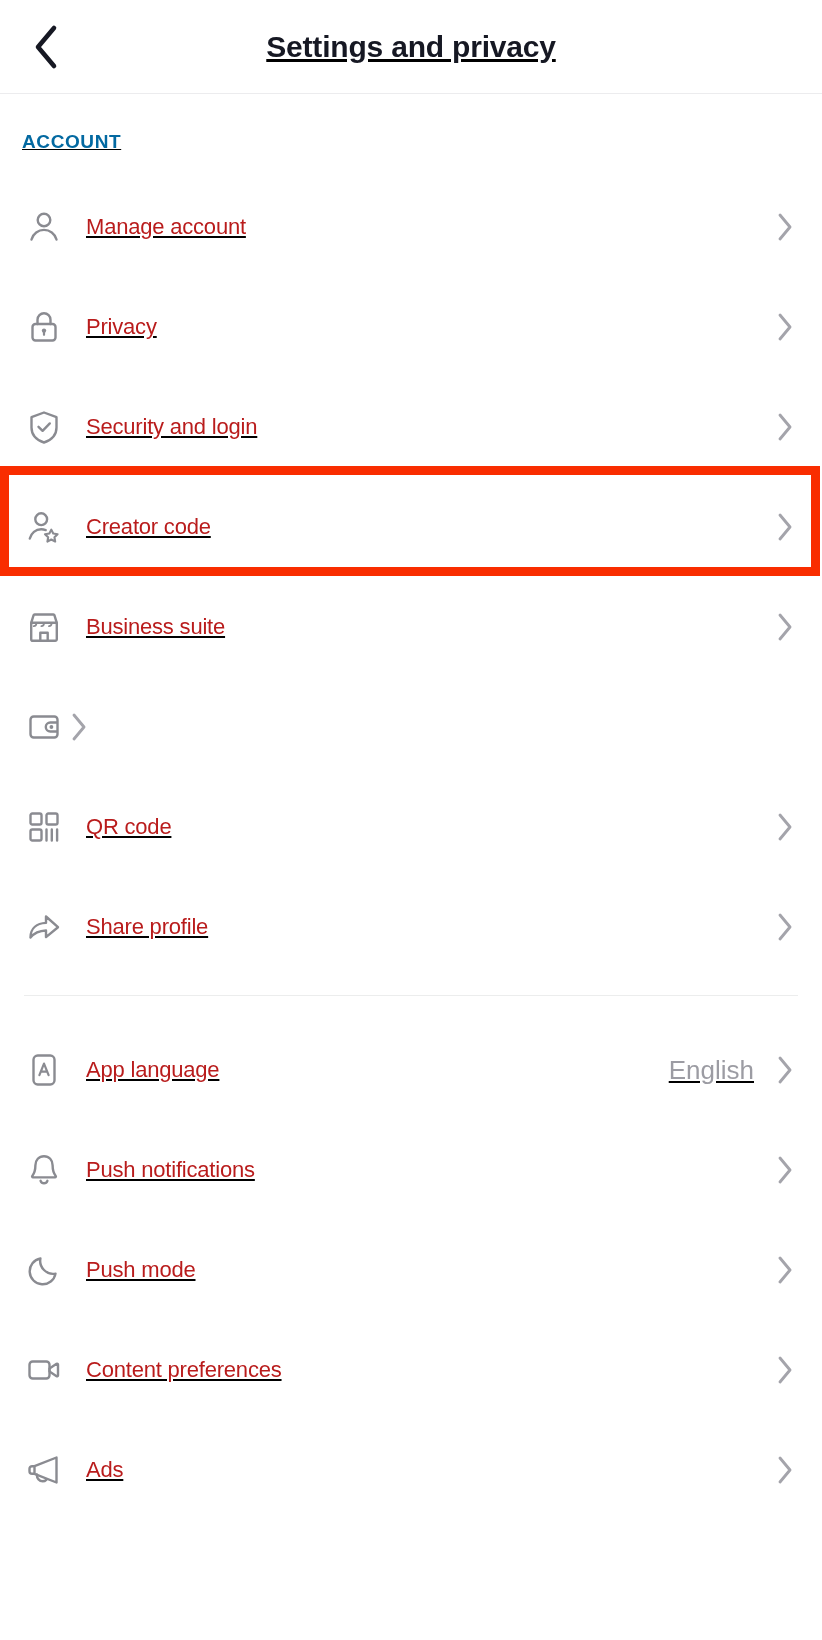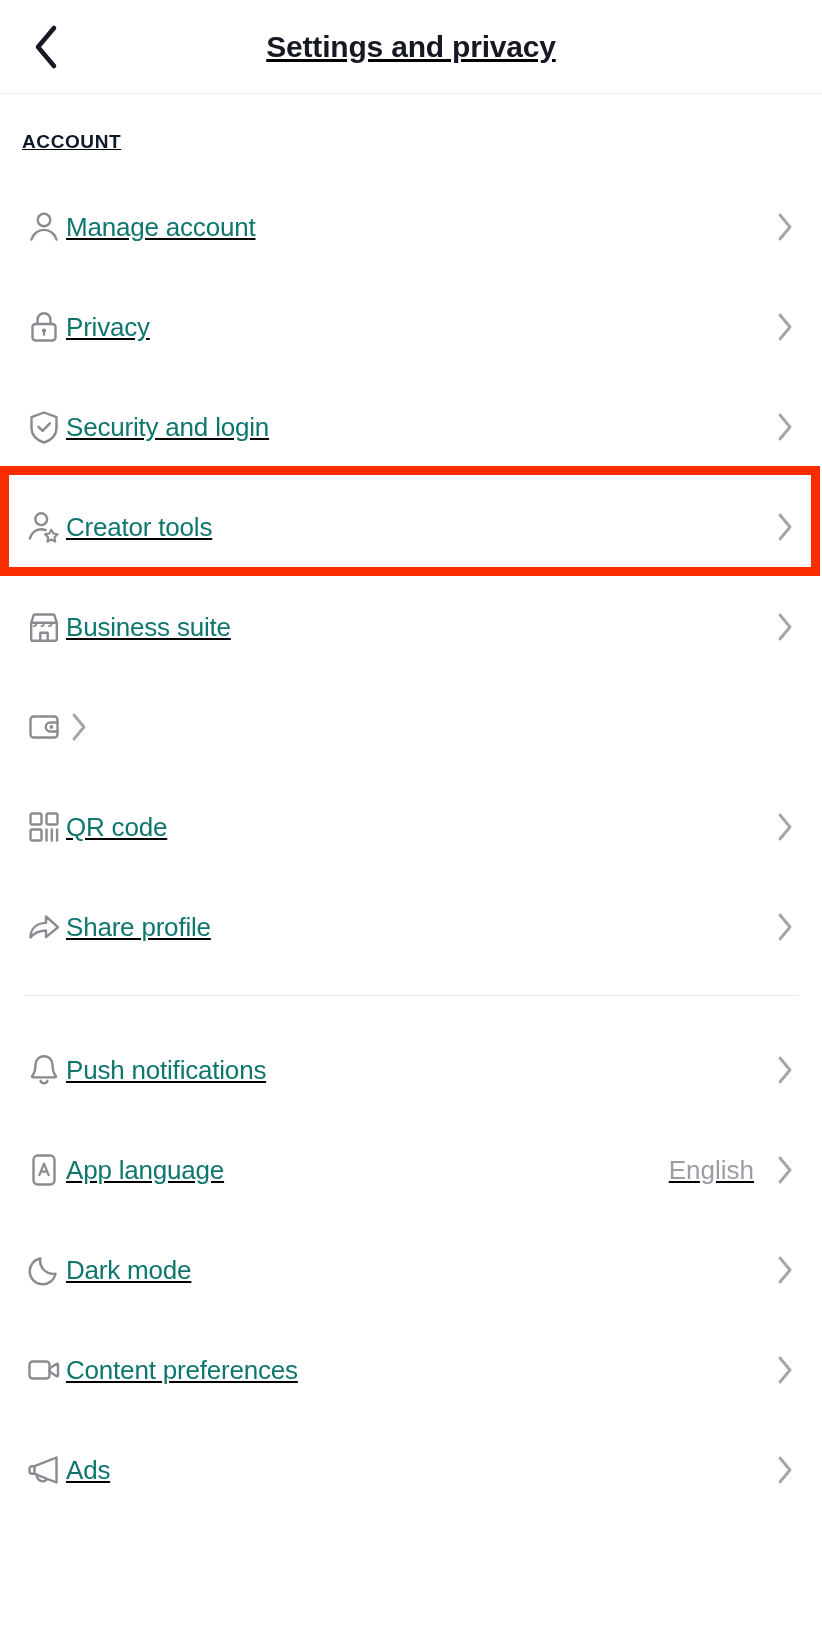--- a/index.html
+++ b/index.html
@@ -46,21 +46,21 @@
     width: 100%;
     text-align: center;
     font-size: 30px;
     font-weight: bold;
     color: #161823;
     letter-spacing: -0.2px;
   }
 
   
   .section-header {
-    color: #0f172a;
+    color: #0369a1;
     font-size: 19px;
     font-weight: bold;
     letter-spacing: 0.6px;
     padding-left: 22px;
   }
   .section-account { padding-top: 37px; padding-bottom: 0; }
   .section-content { padding-top: 34px; padding-bottom: 0; }
 
   
   .rows { width: 100%; }
@@ -77,22 +77,23 @@
     width: 44px;
     min-width: 44px;
     height: 44px;
     display: flex;
     align-items: center;
     justify-content: center;
     color: #8a8b91;
   }
   .row-icon svg { display: block; }
   .row-label {
-    font-size: 26px;
-    color: #0f766e;
+    margin-left: 20px;
+    font-size: 22px;
+    color: #b91c1c;
     flex: 1;
     letter-spacing: -0.2px;
     white-space: nowrap;
   }
   .row-value {
     font-size: 26px;
     color: #9c9ca3;
     margin-right: 18px;
     white-space: nowrap;
   }
@@ -197,21 +198,21 @@
     </div>
 
     <div class="row">
       <span class="row-icon">
         <svg width="36" height="36" viewBox="0 0 36 36" fill="none">
           <circle cx="15.2" cy="10.2" r="5.9" stroke="currentColor" stroke-width="2.4"></circle>
           <path d="M3.8 29.6c1.3-5.6 5.9-9.3 11.4-9.3 1.6 0 3.1.3 4.5.8" stroke="currentColor" stroke-width="2.4" stroke-linecap="round"></path>
           <path d="M25.3 20.6l1.95 3.95 4.35.63-3.15 3.07.74 4.33-3.89-2.05-3.89 2.05.74-4.33-3.15-3.07 4.35-.63z" stroke="currentColor" stroke-width="2.1" stroke-linejoin="round"></path>
         </svg>
       </span>
-      <span class="row-label">Creator tools</span>
+      <span class="row-label">Creator code</span>
       <span class="row-chevron">
         <svg width="18" height="30" viewBox="0 0 18 30" fill="none">
             <path d="M4 3 L14 15 L4 27" stroke="currentColor" stroke-width="2.9" stroke-linecap="round" stroke-linejoin="round"></path>
           </svg>
       </span>
     </div>
 
     <div class="row">
       <span class="row-icon">
         <svg width="36" height="36" viewBox="0 0 36 36" fill="none">
@@ -278,55 +279,55 @@
   </div>
 
   <div class="divider"></div>
 
 
   <div class="rows rows-content">
 
     <div class="row">
       <span class="row-icon">
         <svg width="36" height="36" viewBox="0 0 36 36" fill="none">
+          <rect x="7.5" y="3.5" width="21" height="29" rx="4.2" stroke="currentColor" stroke-width="2.4"></rect>
+          <path d="M13.4 23.2 L18 11.6 L22.6 23.2 M15.1 19.6h5.8" stroke="currentColor" stroke-width="2.2" stroke-linecap="round" stroke-linejoin="round"></path>
+        </svg>
+      </span>
+      <span class="row-label">App language</span>
+      <span class="row-value">English</span>
+      <span class="row-chevron">
+        <svg width="18" height="30" viewBox="0 0 18 30" fill="none">
+            <path d="M4 3 L14 15 L4 27" stroke="currentColor" stroke-width="2.9" stroke-linecap="round" stroke-linejoin="round"></path>
+          </svg>
+      </span>
+    </div>
+
+    <div class="row">
+      <span class="row-icon">
+        <svg width="36" height="36" viewBox="0 0 36 36" fill="none">
           <path d="M18 4.2c-5.1 0-8.6 3.9-8.6 9.1 0 6.6-1.4 8.5-3.1 10.6-.5.6-.1 1.5.7 1.5h22c.8 0 1.2-.9.7-1.5-1.7-2.1-3.1-4-3.1-10.6 0-5.2-3.5-9.1-8.6-9.1z" stroke="currentColor" stroke-width="2.4" stroke-linejoin="round"></path>
           <path d="M14.6 28.8a3.6 3.6 0 0 0 6.8 0" stroke="currentColor" stroke-width="2.4" stroke-linecap="round"></path>
         </svg>
       </span>
       <span class="row-label">Push notifications</span>
       <span class="row-chevron">
         <svg width="18" height="30" viewBox="0 0 18 30" fill="none">
             <path d="M4 3 L14 15 L4 27" stroke="currentColor" stroke-width="2.9" stroke-linecap="round" stroke-linejoin="round"></path>
           </svg>
       </span>
     </div>
 
     <div class="row">
       <span class="row-icon">
         <svg width="36" height="36" viewBox="0 0 36 36" fill="none">
-          <rect x="7.5" y="3.5" width="21" height="29" rx="4.2" stroke="currentColor" stroke-width="2.4"></rect>
-          <path d="M13.4 23.2 L18 11.6 L22.6 23.2 M15.1 19.6h5.8" stroke="currentColor" stroke-width="2.2" stroke-linecap="round" stroke-linejoin="round"></path>
-        </svg>
-      </span>
-      <span class="row-label">App language</span>
-      <span class="row-value">English</span>
-      <span class="row-chevron">
-        <svg width="18" height="30" viewBox="0 0 18 30" fill="none">
-            <path d="M4 3 L14 15 L4 27" stroke="currentColor" stroke-width="2.9" stroke-linecap="round" stroke-linejoin="round"></path>
-          </svg>
-      </span>
-    </div>
-
-    <div class="row">
-      <span class="row-icon">
-        <svg width="36" height="36" viewBox="0 0 36 36" fill="none">
           <path d="M29.5 21.6A13 13 0 0 1 14.4 6.5a13 13 0 1 0 15.1 15.1z" stroke="currentColor" stroke-width="2.4" stroke-linejoin="round"></path>
         </svg>
       </span>
-      <span class="row-label">Dark mode</span>
+      <span class="row-label">Push mode</span>
       <span class="row-chevron">
         <svg width="18" height="30" viewBox="0 0 18 30" fill="none">
             <path d="M4 3 L14 15 L4 27" stroke="currentColor" stroke-width="2.9" stroke-linecap="round" stroke-linejoin="round"></path>
           </svg>
       </span>
     </div>
 
     <div class="row">
       <span class="row-icon">
         <svg width="36" height="36" viewBox="0 0 36 36" fill="none">

